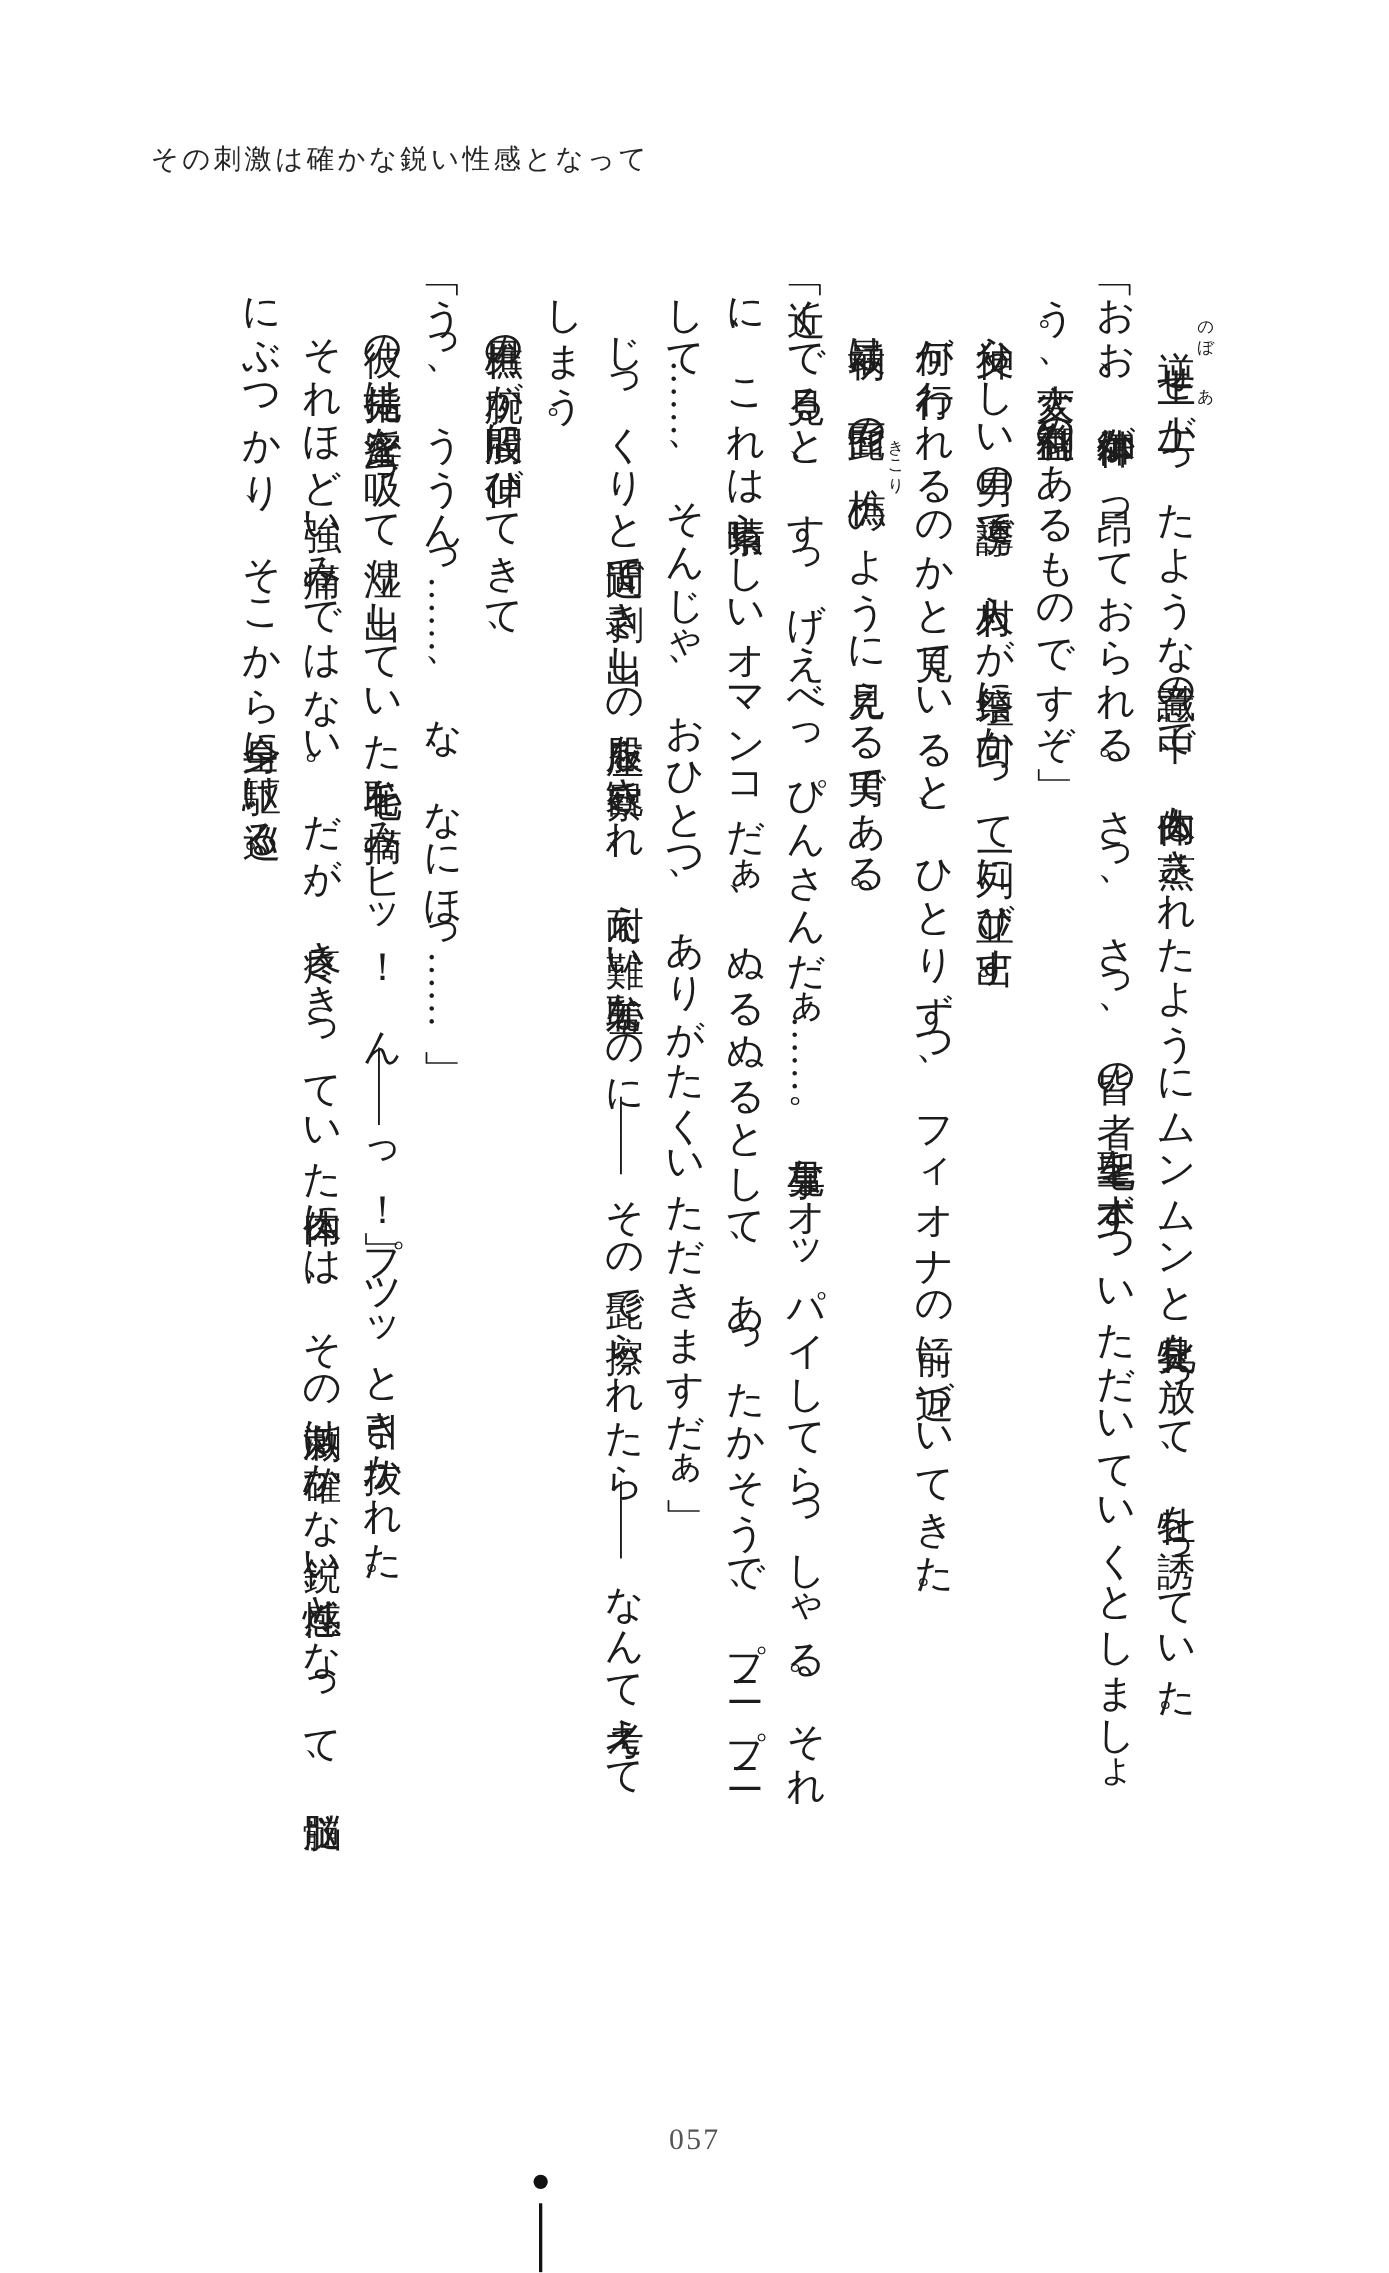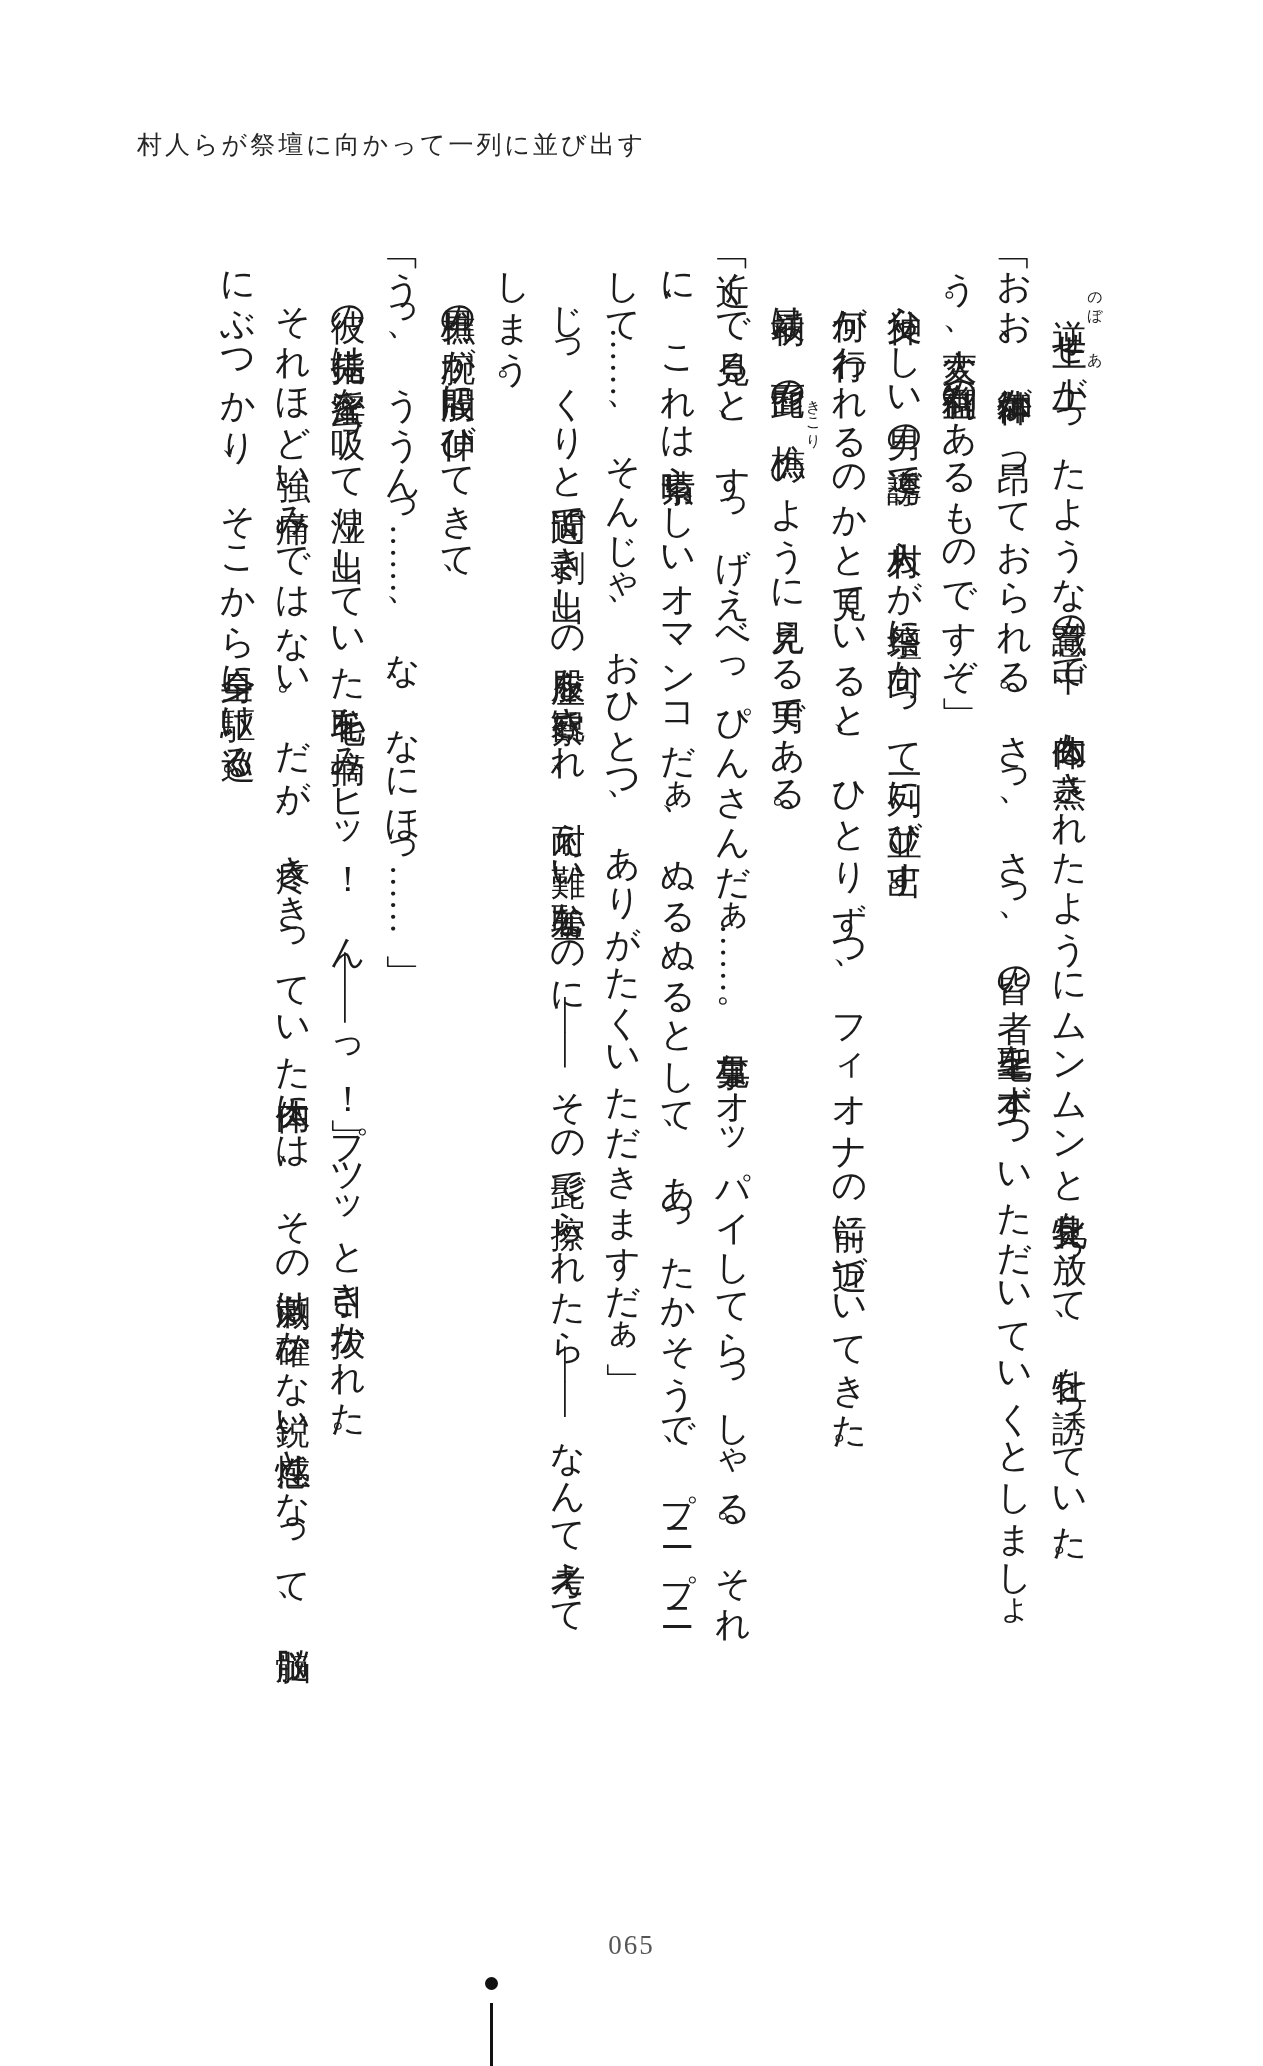--- a/index.html
+++ b/index.html
@@ -75,34 +75,34 @@
     left: 490px;
     width: 3px;
     height: 63px;
     background: #111111;
   }
 </style>
 </head>
 <body>
 
 <div class="page">
-  <div class="header">村人らが祭壇に向かって一列に並び出す</div>
+  <div class="header">その刺激は確かな鋭い性感となって</div>
 
   <div class="body-text">
       <p class="indent"><ruby>逆上<rt>のぼ</rt></ruby>せ<ruby>上<rt>あ</rt></ruby>がったような意識の中で、肉体も蒸されたようにムンムンと牝臭を放って、牡を誘っていた。</p>
       <p>「おお、御神体が、昂っておられる。さっ、さっ、皆の者、聖毛を一本ずついただいていくとしましょう。大変、御利益のあるものですぞ」</p>
       <p class="indent">神父らしい男の誘導で、村人らが祭壇に向かって一列に並び出す。</p>
       <p class="indent">何が行われるのかと見ていると、ひとりずつ、フィオナの前に近づいてきた。</p>
       <p class="indent">最初は、髭面の<ruby>樵<rt>きこり</rt></ruby>のように見える男である。</p>
       <p>「近くで見ると、すっげえべっぴんさんだぁ……。見事なオッパイしてらっしゃる。それに、これは素晴らしいオマンコだぁ、ぬるぬるとして、あったかそうで、プニプニして……、そんじゃ、おひとつ、ありがたくいただきますだぁ」</p>
       <p class="indent">じっくりと間近で剥き出しの股座を観察され、耐え難い羞恥なのに――その髭で擦られたら――なんて考えてしまう。</p>
       <p class="indent">樵男の腕が股間に伸びてきて、</p>
       <p>「うっ、ううんっ……、な、なにほっ……」</p>
       <p class="indent">彼の指先は淫蜜を吸って湿り出していた恥毛を摘み「ヒッ！　ん――っ！」プツッと引き抜かれた。</p>
       <p class="indent">それほど強い痛みではない。だが、疼ききっていた肉体には、その刺激は確かな鋭い性感となって、脳髄にぶつかり、そこから全身に駆け巡る。</p>
     </div>
 
-  <div class="page-number">065</div>
+  <div class="page-number">057</div>
 
   <div class="footer-dot"></div>
 
   <div class="footer-line"></div>
 </div>
 
 </body></html>

